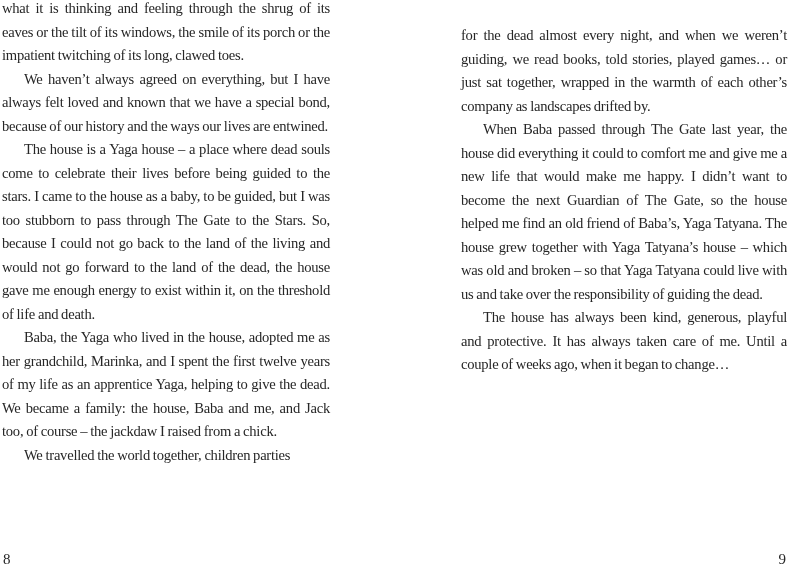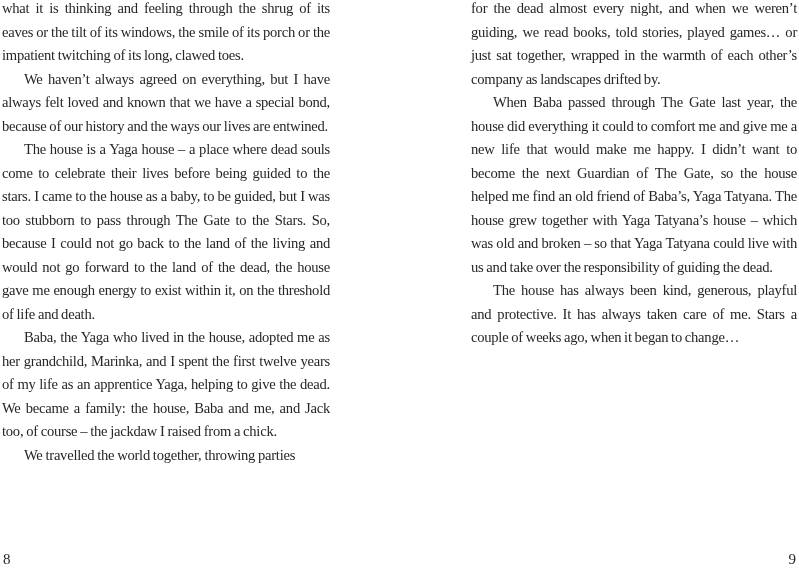--- a/index.html
+++ b/index.html
@@ -23,22 +23,23 @@
   .page {
     position: absolute;
     top: 0;
     bottom: 0;
   }
   .page.left {
     left: 2px;
     width: 328px;
   }
   .page.right {
-    right: 2px;
+    right: 12px;
     width: 326px;
+    margin-top: 27px;
   }
   .page-text {
     margin-top: -3px;
     text-align: justify;
     font-size: 14.6px;
     line-height: 23.5px;
     letter-spacing: -0.25px;
     word-spacing: -0.5px;
   }
   .page-text p {
@@ -65,27 +66,27 @@
 <body>
 
 <div class="spread">
 
   <section class="page left">
     <div class="page-text">
         <p>what it is thinking and feeling through the shrug of its eaves or the tilt of its windows, the smile of its porch or the impatient twitching of its long, clawed toes.</p>
         <p class="indent">We haven’t always agreed on everything, but I have always felt loved and known that we have a special bond, because of our history and the ways our lives are entwined.</p>
         <p class="indent">The house is a Yaga house – a place where dead souls come to celebrate their lives before being guided to the stars. I came to the house as a baby, to be guided, but I was too stubborn to pass through The Gate to the Stars. So, because I could not go back to the land of the living and would not go forward to the land of the dead, the house gave me enough energy to exist within it, on the threshold of life and death.</p>
         <p class="indent">Baba, the Yaga who lived in the house, adopted me as her grandchild, Marinka, and I spent the first twelve years of my life as an apprentice Yaga, helping to give the dead. We became a family: the house, Baba and me, and Jack too, of course – the jackdaw I raised from a chick.</p>
-        <p class="indent">We travelled the world together, throwing parties</p>
+        <p class="indent">We travelled the world together, children parties</p>
       </div>
     <div class="page-number">8</div>
   </section>
 
   <section class="page right">
     <div class="page-text">
         <p>for the dead almost every night, and when we weren’t guiding, we read books, told stories, played games… or just sat together, wrapped in the warmth of each other’s company as landscapes drifted by.</p>
         <p class="indent">When Baba passed through The Gate last year, the house did everything it could to comfort me and give me a new life that would make me happy. I didn’t want to become the next Guardian of The Gate, so the house helped me find an old friend of Baba’s, Yaga Tatyana. The house grew together with Yaga Tatyana’s house – which was old and broken – so that Yaga Tatyana could live with us and take over the responsibility of guiding the dead.</p>
-        <p class="indent">The house has always been kind, generous, playful and protective. It has always taken care of me. Stars a couple of weeks ago, when it began to change…</p>
+        <p class="indent">The house has always been kind, generous, playful and protective. It has always taken care of me. Until a couple of weeks ago, when it began to change…</p>
       </div>
     <div class="page-number">9</div>
   </section>
 
 </div>
 
 </body></html>

